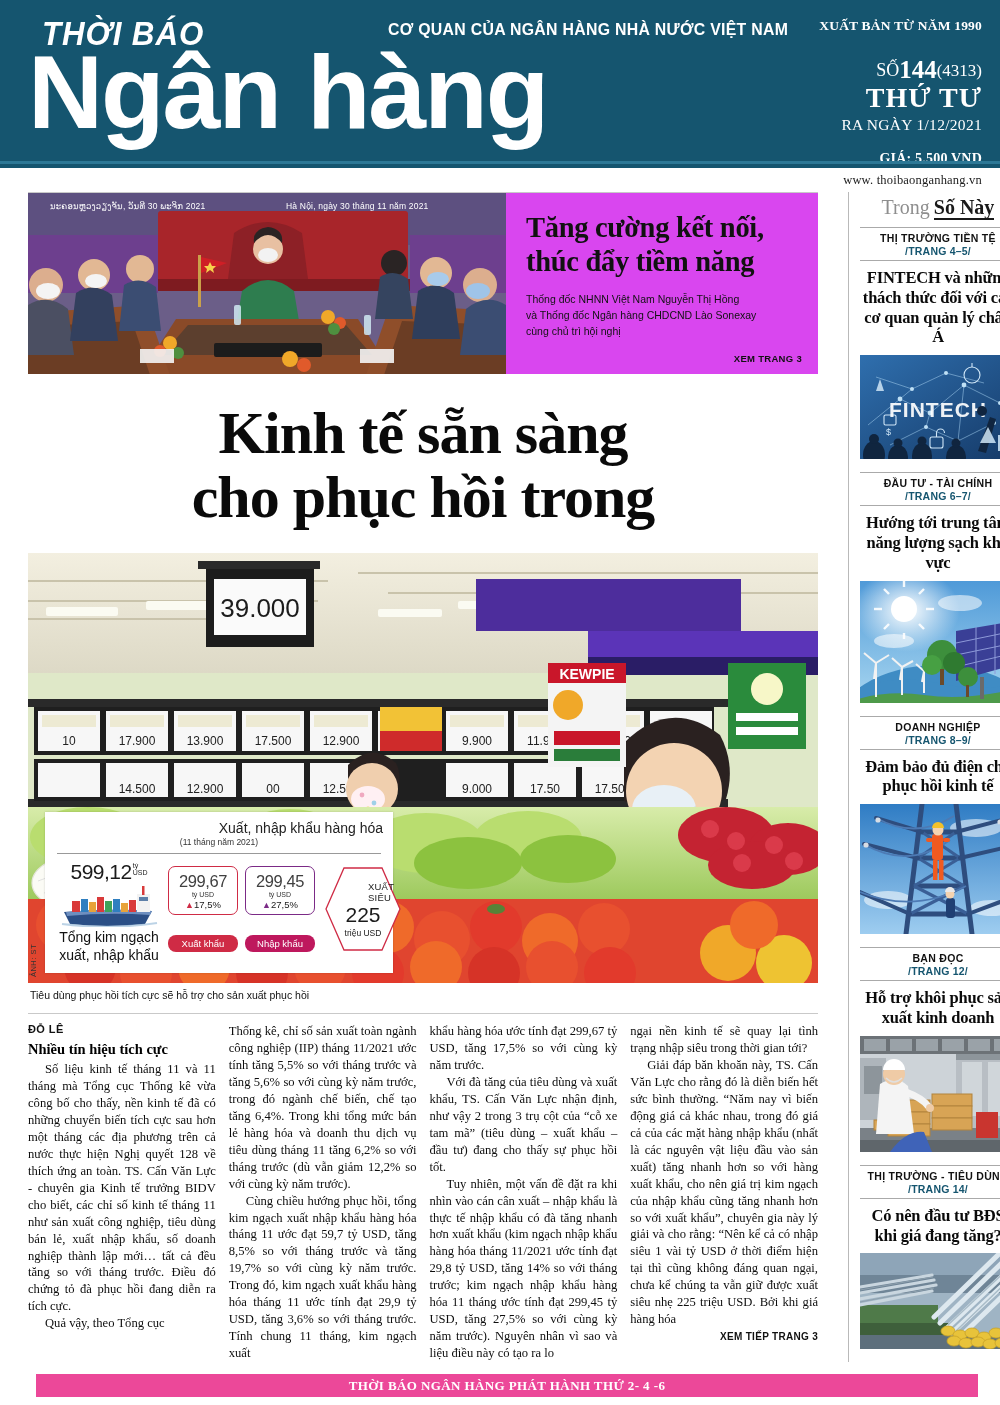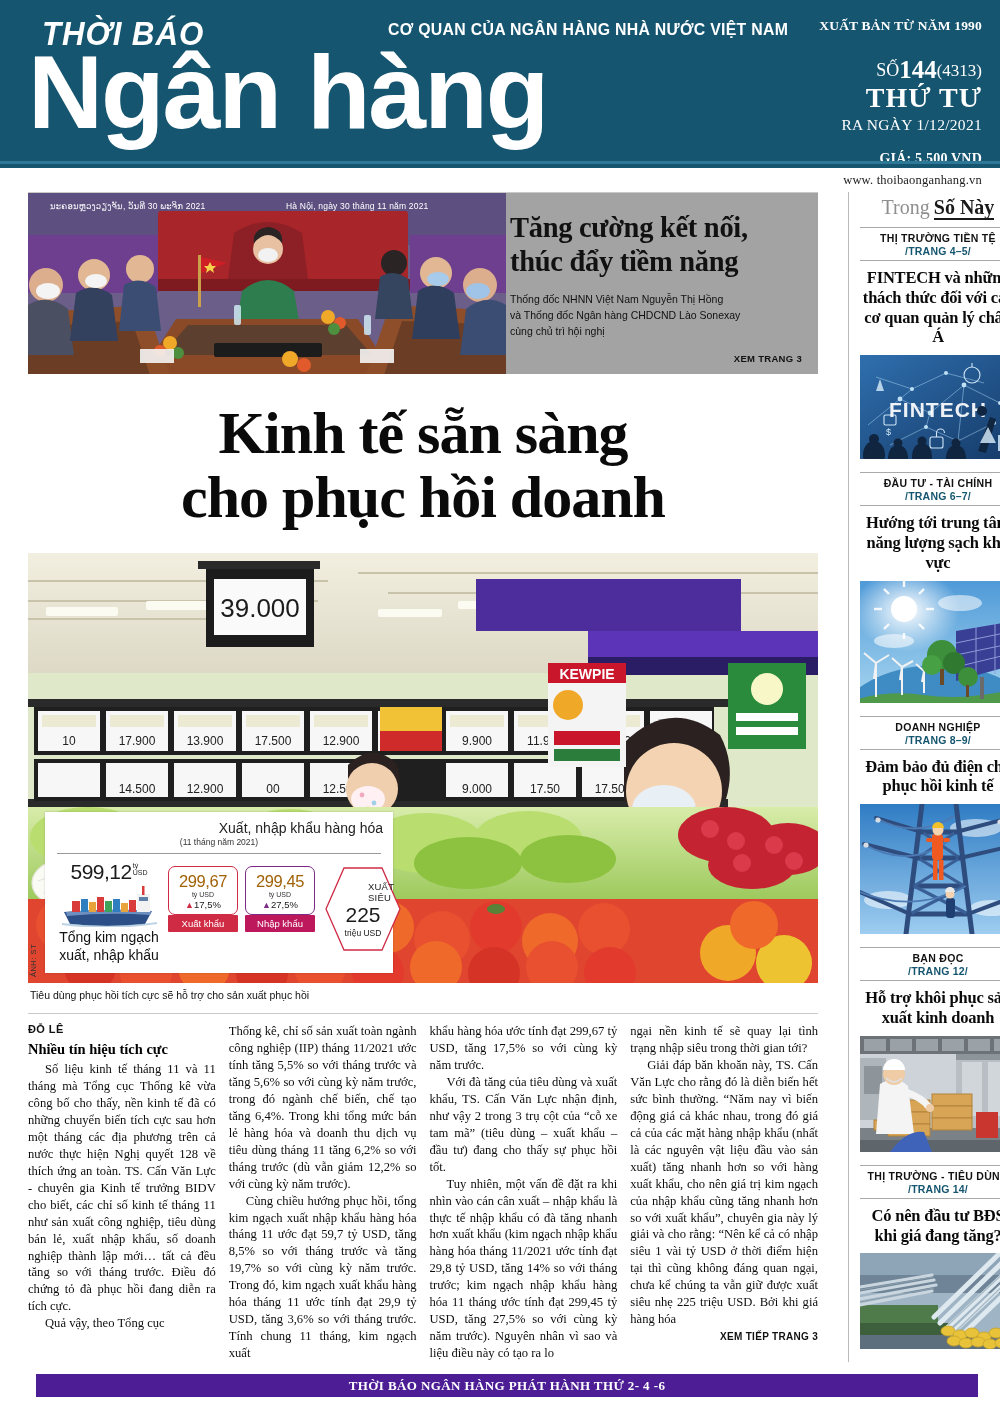--- a/index.html
+++ b/index.html
@@ -132,22 +132,22 @@
   .tp-caption-l, .tp-caption-r {
     position: absolute; top: 8px;
     font-family: "Liberation Sans", sans-serif;
     font-size: 8.5px; color: #ffffff;
     z-index: 6; letter-spacing: 0.2px;
   }
   .tp-caption-l { left: 22px; }
   .tp-caption-r { left: 258px; }
   .teaser-text {
     flex: 1;
-    background: #a3a3a3;
-    padding: 18px 16px 10px 4px;
+    background: #d946ef;
+    padding: 18px 16px 10px 20px;
     position: relative;
   }
   .teaser-head {
     font-family: "Liberation Serif", serif;
     font-weight: bold;
     font-size: 28.5px;
     line-height: 1.18;
     color: #111;
     letter-spacing: -0.3px;
   }
@@ -247,35 +247,35 @@
   .ig-card { width: 70px; text-align: center; }
   .ig-box {
     border: 1px solid #cf2b45;
     border-radius: 7px;
     padding: 5px 2px 4px;
     background: #fff;
   }
   .ig-box.purple { border-color: #7b2a86; }
   .ig-val {
     font-family: "Liberation Sans", sans-serif;
-    font-size: 16.5px; color: #a16207; letter-spacing: -0.4px;
+    font-size: 16.5px; color: #404040; letter-spacing: -0.4px;
   }
   .ig-unit {
     font-family: "Liberation Sans", sans-serif;
     font-size: 7px; color: #333; margin-top: 0px;
   }
   .ig-delta {
     font-family: "Liberation Sans", sans-serif;
     font-size: 9.5px; color: #1a1a1a; margin-top: 1px;
   }
   .tri { color: #cf2b45; font-size: 9px; }
   .tri.p { color: #7b2a86; }
   .ig-pill {
-    margin-top: 0;
-    border-radius: 1px;
+    margin-top: 20px;
+    border-radius: 8px;
     color: #fff;
     font-family: "Liberation Sans", sans-serif;
     font-size: 9.5px;
     padding: 2.5px 0 3px;
     background: #cf2b45;
   }
   .ig-pill.purple { background: #be185d; }
 
   .ig-hex {
     flex: 0 0 78px;
@@ -401,21 +401,21 @@
     display: block;
     overflow: hidden;
     position: relative;
   }
 
   
   .footer {
     position: absolute;
     left: 36px; right: 22px; bottom: 8px;
     height: 23px;
-    background: #4c1d95;
+    background: #ec4899;
     color: #fff;
     text-align: center;
     font-family: "Liberation Serif", serif;
     font-weight: bold;
     font-size: 13px;
     line-height: 23px;
     letter-spacing: 0.4px;
   }
 </style>
 </head>
@@ -524,21 +524,21 @@
           <div>Thống đốc NHNN Việt Nam Nguyễn Thị Hồng</div>
           <div>và Thống đốc Ngân hàng CHDCND Lào Sonexay</div>
           <div>cùng chủ trì hội nghị</div>
         </div>
         <div class="teaser-more">XEM TRANG 3</div>
       </div>
     </div>
 
     <div class="lead-head">
       <div>Kinh tế sẵn sàng</div>
-      <div>cho phục hồi doanh</div>
+      <div>cho phục hồi trong</div>
     </div>
 
     <div class="main-photo">
       <svg width="790" height="430" viewBox="0 0 790 430" preserveAspectRatio="none">
         <defs>
           <linearGradient id="ceil" x1="0" y1="0" x2="0" y2="1">
             <stop offset="0" stop-color="#f3efe0"></stop>
               <stop offset="1" stop-color="#ddd9c6"></stop>
           </linearGradient>
           <linearGradient id="grn" x1="0" y1="0" x2="0" y2="1">

